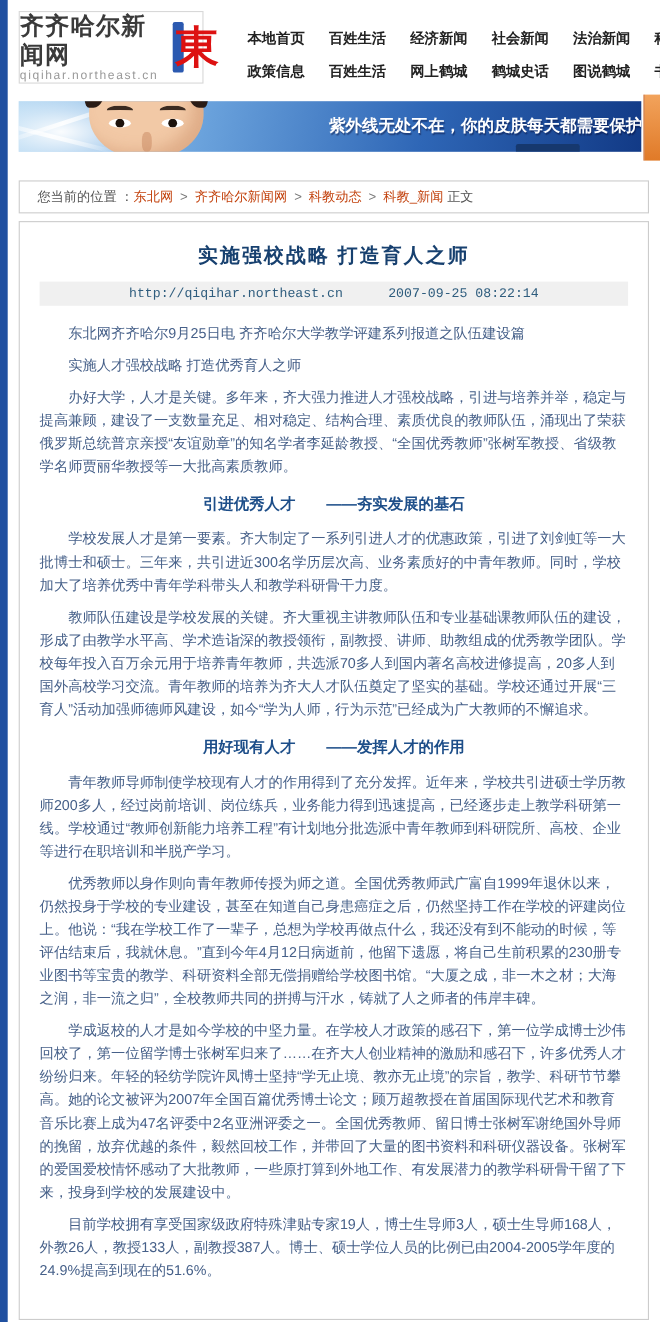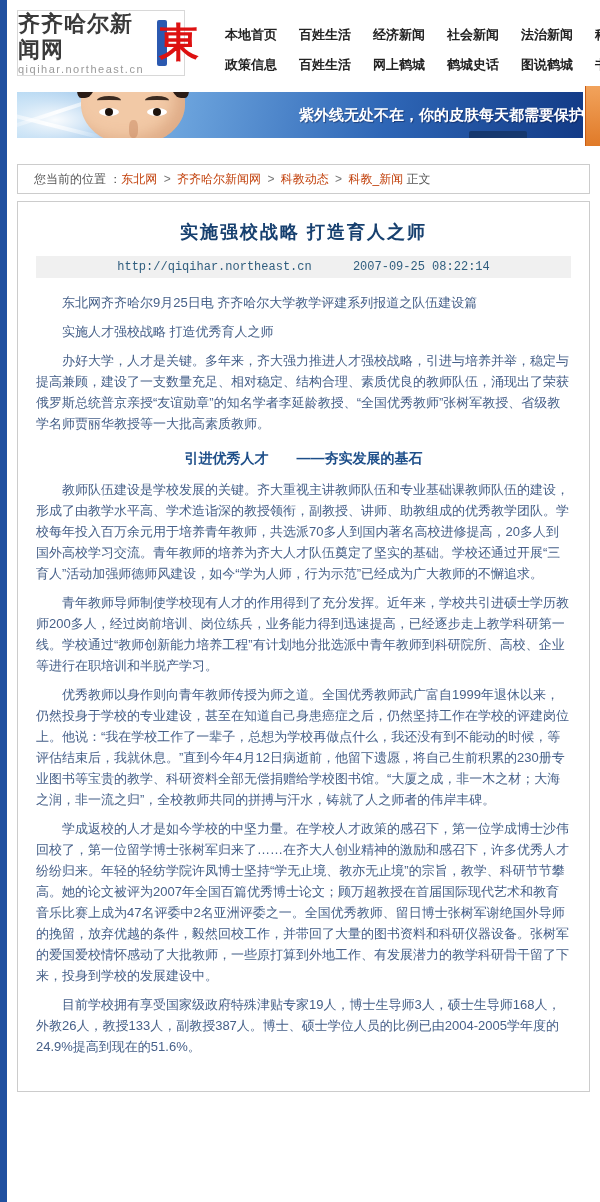--- a/index.html
+++ b/index.html
@@ -154,21 +154,23 @@
       <h1 class="article-title">实施强校战略  打造育人之师</h1>
       <div class="meta-bar">
         <span class="url">http://qiqihar.northeast.cn</span>
         <span class="dt">2007-09-25 08:22:14</span>
       </div>
       <div class="article-body">
           <div class="block c-p">东北网齐齐哈尔9月25日电 齐齐哈尔大学教学评建系列报道之队伍建设篇</div>
           <div class="block c-p">实施人才强校战略 打造优秀育人之师</div>
           <div class="block c-p">办好大学，人才是关键。多年来，齐大强力推进人才强校战略，引进与培养并举，稳定与提高兼顾，建设了一支数量充足、相对稳定、结构合理、素质优良的教师队伍，涌现出了荣获俄罗斯总统普京亲授“友谊勋章”的知名学者李延龄教授、“全国优秀教师”张树军教授、省级教学名师贾丽华教授等一大批高素质教师。</div>
           <div class="block c-h">引进优秀人才　　——夯实发展的基石</div>
+          <div class="block c-p">学校发展人才是第一要素。齐大制定了一系列引进人才的优惠政策，引进了刘剑虹等一大批博士和硕士。三年来，共引进近300名学历层次高、业务素质好的中青年教师。同时，学校加大了培养优秀中青年学科带头人和教学科研骨干力度。</div>
           <div class="block c-p">教师队伍建设是学校发展的关键。齐大重视主讲教师队伍和专业基础课教师队伍的建设，形成了由教学水平高、学术造诣深的教授领衔，副教授、讲师、助教组成的优秀教学团队。学校每年投入百万余元用于培养青年教师，共选派70多人到国内著名高校进修提高，20多人到国外高校学习交流。青年教师的培养为齐大人才队伍奠定了坚实的基础。学校还通过开展“三育人”活动加强师德师风建设，如今“学为人师，行为示范”已经成为广大教师的不懈追求。</div>
+          <div class="block c-h">用好现有人才　　——发挥人才的作用</div>
           <div class="block c-p">青年教师导师制使学校现有人才的作用得到了充分发挥。近年来，学校共引进硕士学历教师200多人，经过岗前培训、岗位练兵，业务能力得到迅速提高，已经逐步走上教学科研第一线。学校通过“教师创新能力培养工程”有计划地分批选派中青年教师到科研院所、高校、企业等进行在职培训和半脱产学习。</div>
           <div class="block c-p">优秀教师以身作则向青年教师传授为师之道。全国优秀教师武广富自1999年退休以来，仍然投身于学校的专业建设，甚至在知道自己身患癌症之后，仍然坚持工作在学校的评建岗位上。他说：“我在学校工作了一辈子，总想为学校再做点什么，我还没有到不能动的时候，等评估结束后，我就休息。”直到今年4月12日病逝前，他留下遗愿，将自己生前积累的230册专业图书等宝贵的教学、科研资料全部无偿捐赠给学校图书馆。“大厦之成，非一木之材；大海之润，非一流之归”，全校教师共同的拼搏与汗水，铸就了人之师者的伟岸丰碑。</div>
           <div class="block c-p">学成返校的人才是如今学校的中坚力量。在学校人才政策的感召下，第一位学成博士沙伟回校了，第一位留学博士张树军归来了……在齐大人创业精神的激励和感召下，许多优秀人才纷纷归来。年轻的轻纺学院许凤博士坚持“学无止境、教亦无止境”的宗旨，教学、科研节节攀高。她的论文被评为2007年全国百篇优秀博士论文；顾万超教授在首届国际现代艺术和教育音乐比赛上成为47名评委中2名亚洲评委之一。全国优秀教师、留日博士张树军谢绝国外导师的挽留，放弃优越的条件，毅然回校工作，并带回了大量的图书资料和科研仪器设备。张树军的爱国爱校情怀感动了大批教师，一些原打算到外地工作、有发展潜力的教学科研骨干留了下来，投身到学校的发展建设中。</div>
           <div class="block c-p">目前学校拥有享受国家级政府特殊津贴专家19人，博士生导师3人，硕士生导师168人，外教26人，教授133人，副教授387人。博士、硕士学位人员的比例已由2004-2005学年度的24.9%提高到现在的51.6%。</div>
         </div>
 
     </article>
   </div>
 
 </div>

